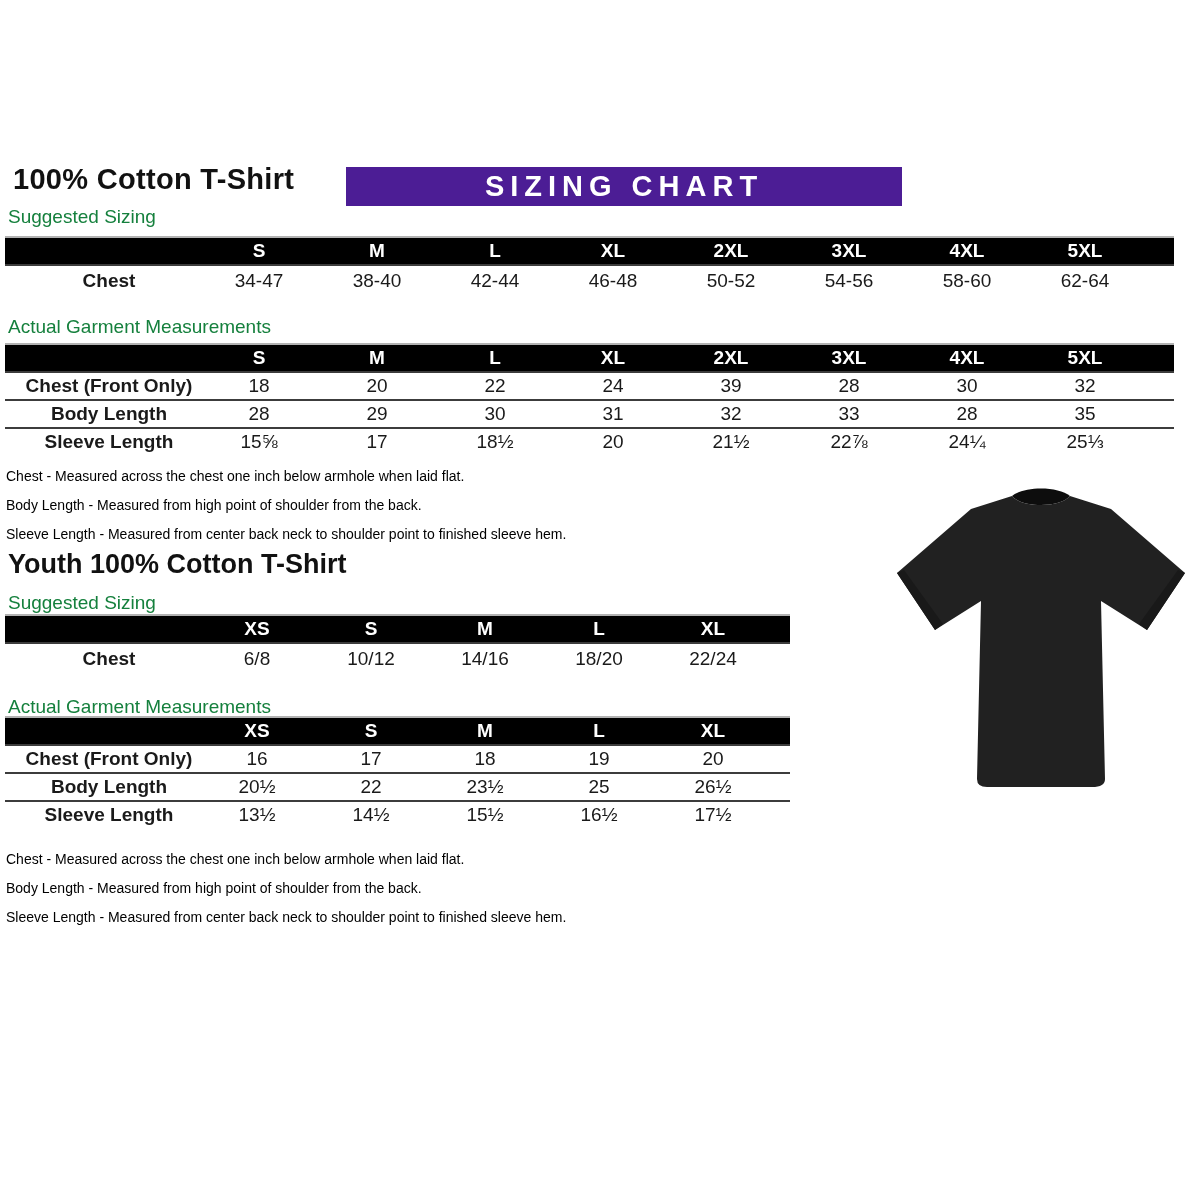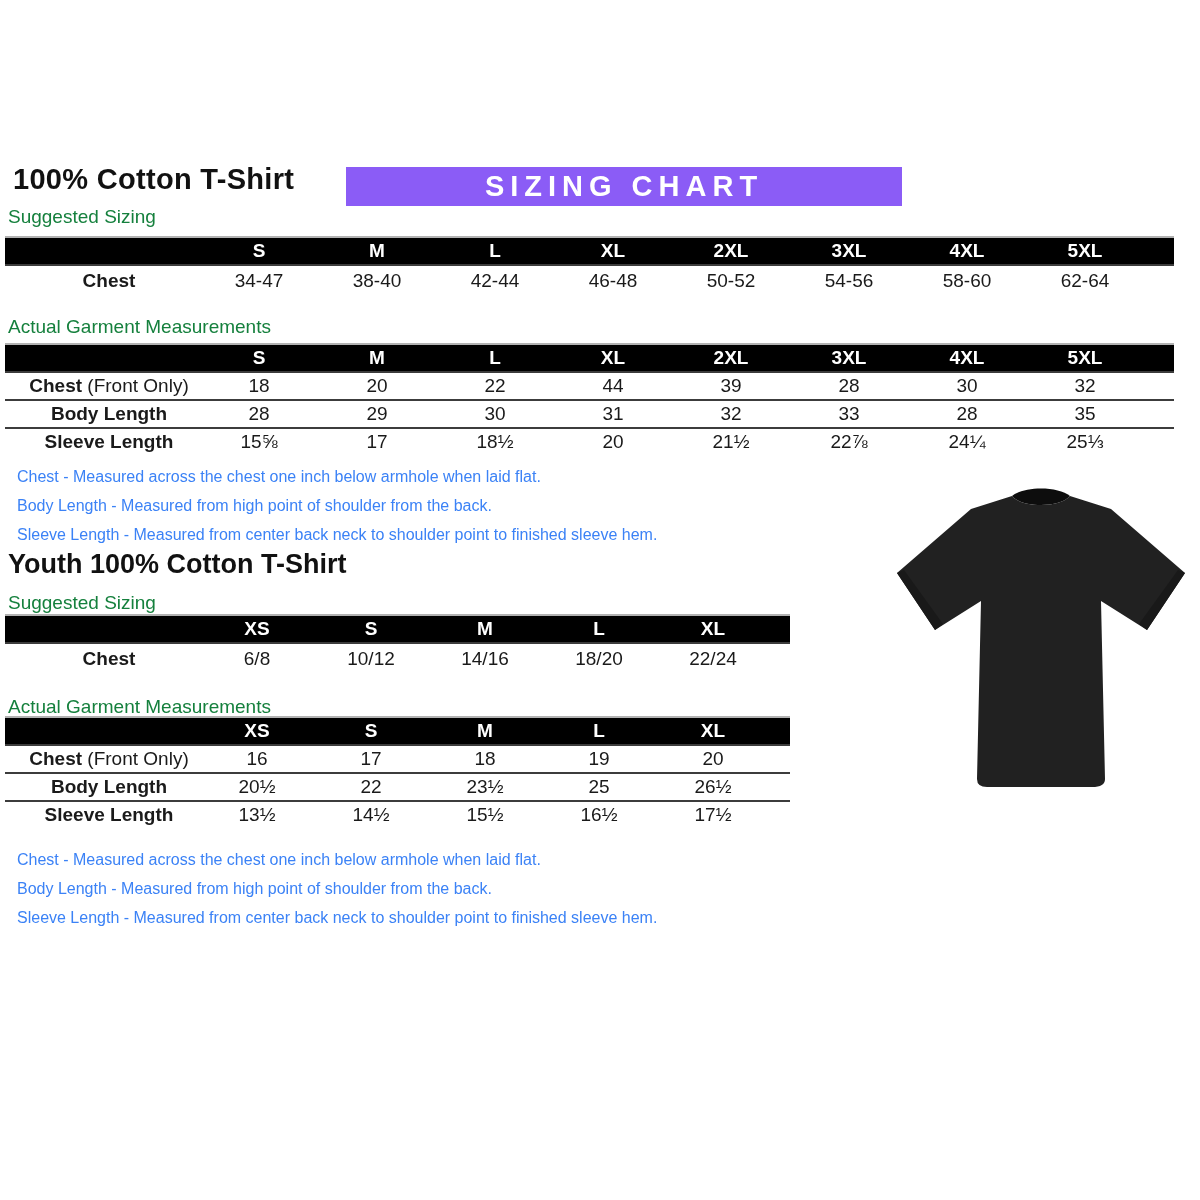--- a/index.html
+++ b/index.html
@@ -6,21 +6,21 @@
   .page {
     position:relative; width:1200px; height:1200px; background:#ffffff;
     font-family:"Liberation Sans","DejaVu Sans",sans-serif; color:#1a1a1a; overflow:hidden;
   }
   .title {
     position:absolute; left:13px; top:163px; font-size:29px; font-weight:bold;
     letter-spacing:0.3px; color:#111;
   }
   .banner {
     position:absolute; left:346px; top:167px; width:556px; height:39px;
-    background:#8b5cf6; color:#fff; display:flex; align-items:center; justify-content:center;
+    background:#4c1d95; color:#fff; display:flex; align-items:center; justify-content:center;
     font-size:29px; font-weight:bold; letter-spacing:6px;
   }
   .youth-title {
     position:absolute; left:8px; top:549px; font-size:27px; font-weight:bold; color:#111;
   }
   .sec-label { position:absolute; left:8px; font-size:19px; color:#15803d; }
   #adult-suggested-label { top:206px; }
   #adult-actual-label    { top:316px; }
   #youth-suggested-label { top:592px; }
   #youth-actual-label    { top:696px; }
@@ -30,29 +30,29 @@
     font-size:19px; color:#1a1a1a;
   }
   table.t th {
     background:#000; color:#fff; font-weight:bold; height:26px; padding:0;
     font-size:19px; text-align:center;
   }
   table.t thead tr { border-top:2px solid #b2b2b2; }
   table.t td { height:26px; text-align:center; padding:0; }
   table.t tbody tr { border-top:2px solid #3c3c3c; }
   table.t td.lbl { text-align:center; padding-left:13px; font-weight:bold; white-space:nowrap; }
-  .sfx { font-weight:normal; }
+  .sfx { font-weight:bold; }
   table.big td { height:29px; }
 
   #t-adult-sug { top:236px; width:1169px; }
   #t-adult-act { top:343px; width:1169px; }
   #t-youth-sug { top:614px; width:785px; }
   #t-youth-act { top:716px; width:785px; }
 
-  .notes { position:absolute; left:17px; font-size:16px; line-height:29px; color:#3b82f6; }
+  .notes { position:absolute; left:6px; font-size:14px; line-height:29px; color:#000000; }
   #adult-notes { top:462px; }
   #youth-notes { top:845px; }
 
   .tshirt { position:absolute; left:890px; top:476px; width:302px; height:340px; }
 </style>
 </head>
 <body>
 
 <div class="page">
 
@@ -132,21 +132,21 @@
         <th>5XL</th>
         <th></th>
       </tr>
     </thead>
     <tbody>
       <tr>
         <td class="lbl"><span>Chest</span><span class="sfx"> (Front Only)</span></td>
         <td>18</td>
         <td>20</td>
         <td>22</td>
-        <td>44</td>
+        <td>24</td>
         <td>39</td>
         <td>28</td>
         <td>30</td>
         <td>32</td>
         <td></td>
       </tr>
       <tr>
         <td class="lbl"><span>Body Length</span><span class="sfx"></span></td>
         <td>28</td>
         <td>29</td>

